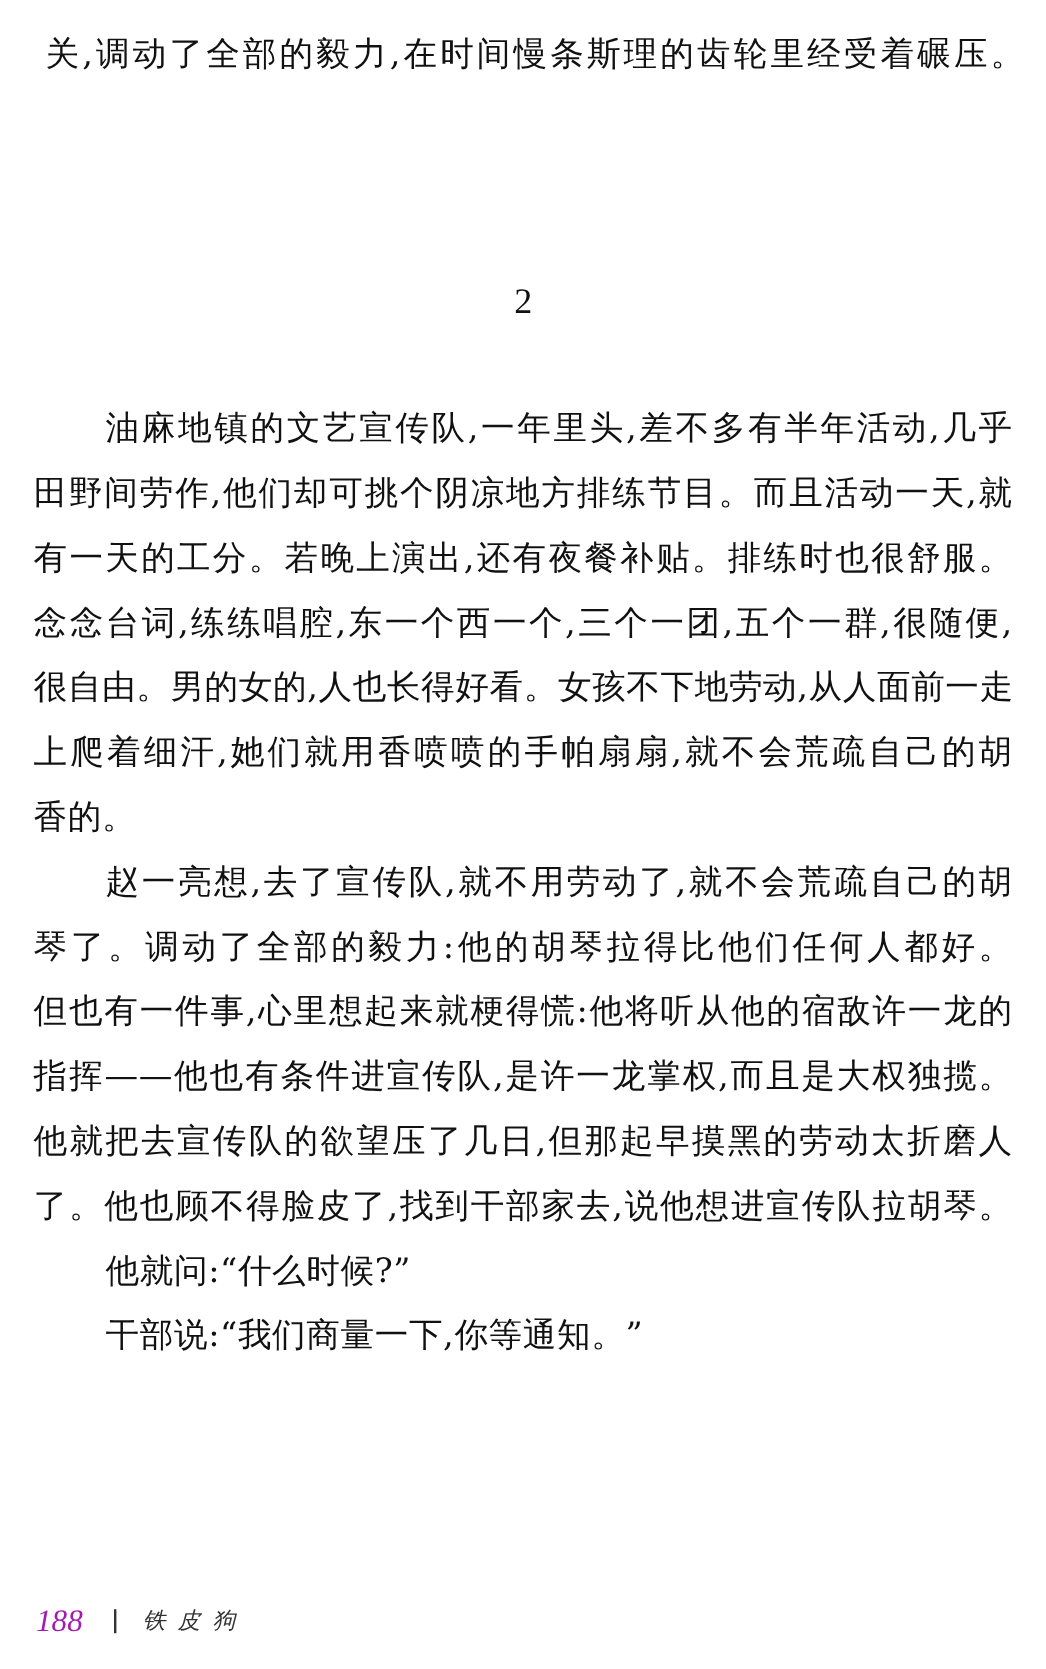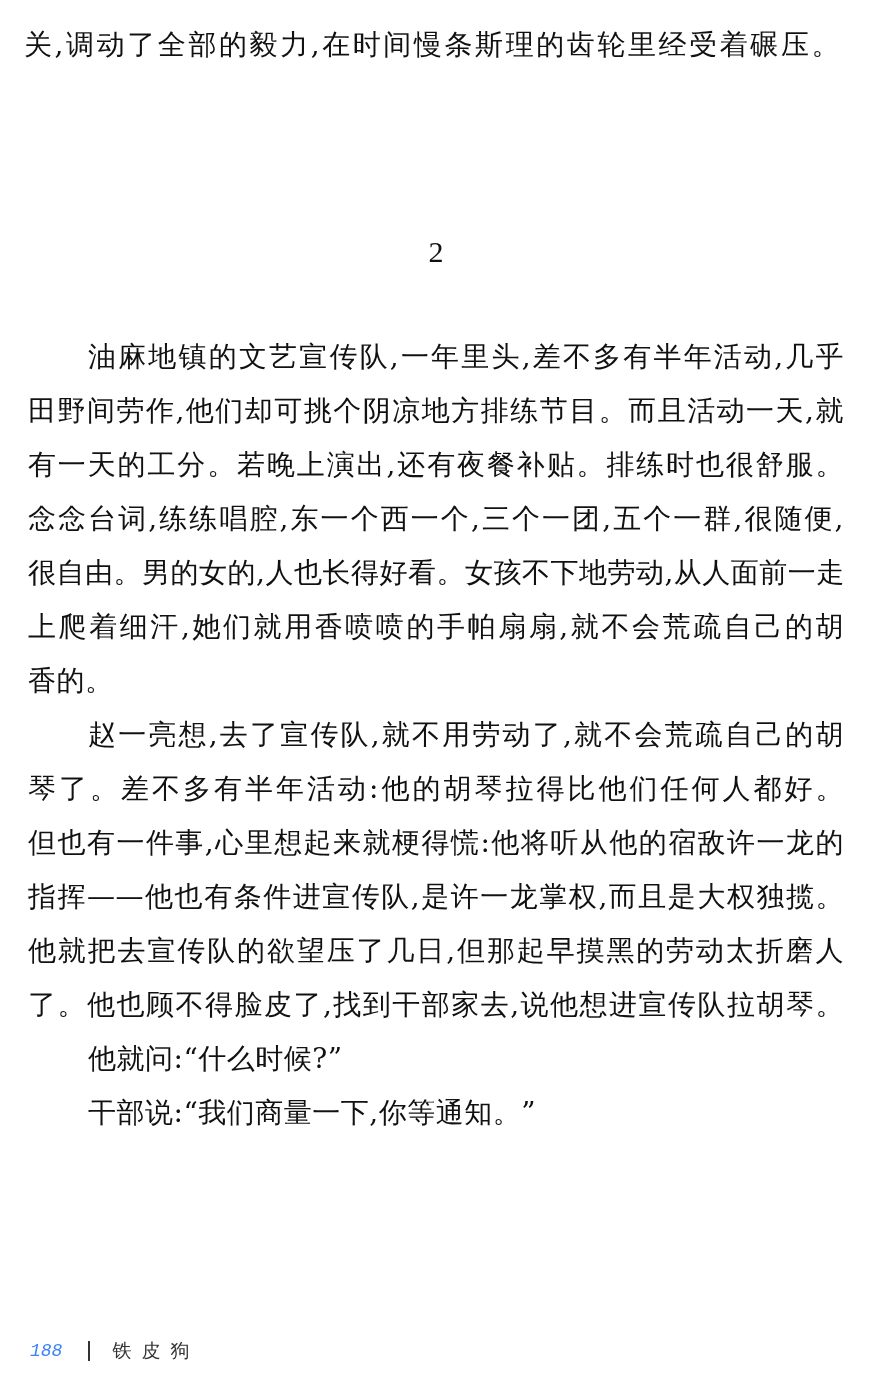--- a/index.html
+++ b/index.html
@@ -1,64 +1,64 @@
 <!DOCTYPE html>
 <html><head>
 <meta charset="utf-8">
 <style>
   html, body { margin: 0; padding: 0; background: #ffffff; }
   body {
     width: 872px; height: 1391px; position: relative; overflow: hidden;
     font-family: "DejaVu Serif", "Liberation Serif", serif;
     color: #111111;
   }
-  .page { position: absolute; left: 24px; top: 18px; width: 816px; }
+  .page { position: absolute; left: 38px; top: 18px; width: 816px; }
   .line {
     font-size: 28px; line-height: 54px; height: 54px;
     white-space: nowrap; text-align: justify; text-align-last: justify;
     letter-spacing: 0.5px;
   }
   .line.last { text-align-last: left; }
   .line.indent { padding-left: 60px; }
   .chapter {
     position: absolute; left: 0; top: 228px; width: 872px;
     text-align: center; font-size: 30px; line-height: 48px;
     font-family: "Liberation Serif", serif;
   }
   .block2 { position: absolute; left: 28px; top: 330px; width: 816px; }
   .footer {
     position: absolute; left: 30px; top: 1334px; height: 34px;
     display: flex; align-items: center;
   }
   .page-num {
-    font-family: Liberation Mono, monospace; font-style: italic;
-    font-size: 18px; color: #3b82f6;
+    font-family: Liberation Serif, serif; font-style: italic;
+    font-size: 26px; color: #a21caf;
   }
   .sep { width: 2px; height: 20px; background: #333; margin: 0 22px 0 26px; }
-  .book-title { font-family: "DejaVu Sans", sans-serif; font-size: 19px; letter-spacing: 10px; color: #333; }
+  .book-title { font-family: "DejaVu Sans", sans-serif; font-size: 19px; letter-spacing: 10px; color: #333; font-style: italic; }
 </style>
 </head>
 <body>
 
 <div class="page">
   <div class="line">关,调动了全部的毅力,在时间慢条斯理的齿轮里经受着碾压。</div>
 </div>
 
 <div class="chapter">2</div>
 
 <div class="block2">
   <div class="line indent">油麻地镇的文艺宣传队,一年里头,差不多有半年活动,几乎</div>
   <div class="line">田野间劳作,他们却可挑个阴凉地方排练节目。而且活动一天,就</div>
   <div class="line">有一天的工分。若晚上演出,还有夜餐补贴。排练时也很舒服。</div>
   <div class="line">念念台词,练练唱腔,东一个西一个,三个一团,五个一群,很随便,</div>
   <div class="line">很自由。男的女的,人也长得好看。女孩不下地劳动,从人面前一走</div>
   <div class="line">上爬着细汗,她们就用香喷喷的手帕扇扇,就不会荒疏自己的胡</div>
   <div class="line last">香的。</div>
   <div class="line indent">赵一亮想,去了宣传队,就不用劳动了,就不会荒疏自己的胡</div>
-  <div class="line">琴了。差不多有半年活动:他的胡琴拉得比他们任何人都好。</div>
+  <div class="line">琴了。调动了全部的毅力:他的胡琴拉得比他们任何人都好。</div>
   <div class="line">但也有一件事,心里想起来就梗得慌:他将听从他的宿敌许一龙的</div>
   <div class="line">指挥——他也有条件进宣传队,是许一龙掌权,而且是大权独揽。</div>
   <div class="line">他就把去宣传队的欲望压了几日,但那起早摸黑的劳动太折磨人</div>
   <div class="line">了。他也顾不得脸皮了,找到干部家去,说他想进宣传队拉胡琴。</div>
   <div class="line indent last">他就问:“什么时候?”</div>
   <div class="line indent last">干部说:“我们商量一下,你等通知。”</div>
 </div>
 
 <div class="footer">
   <span class="page-num">188</span>

